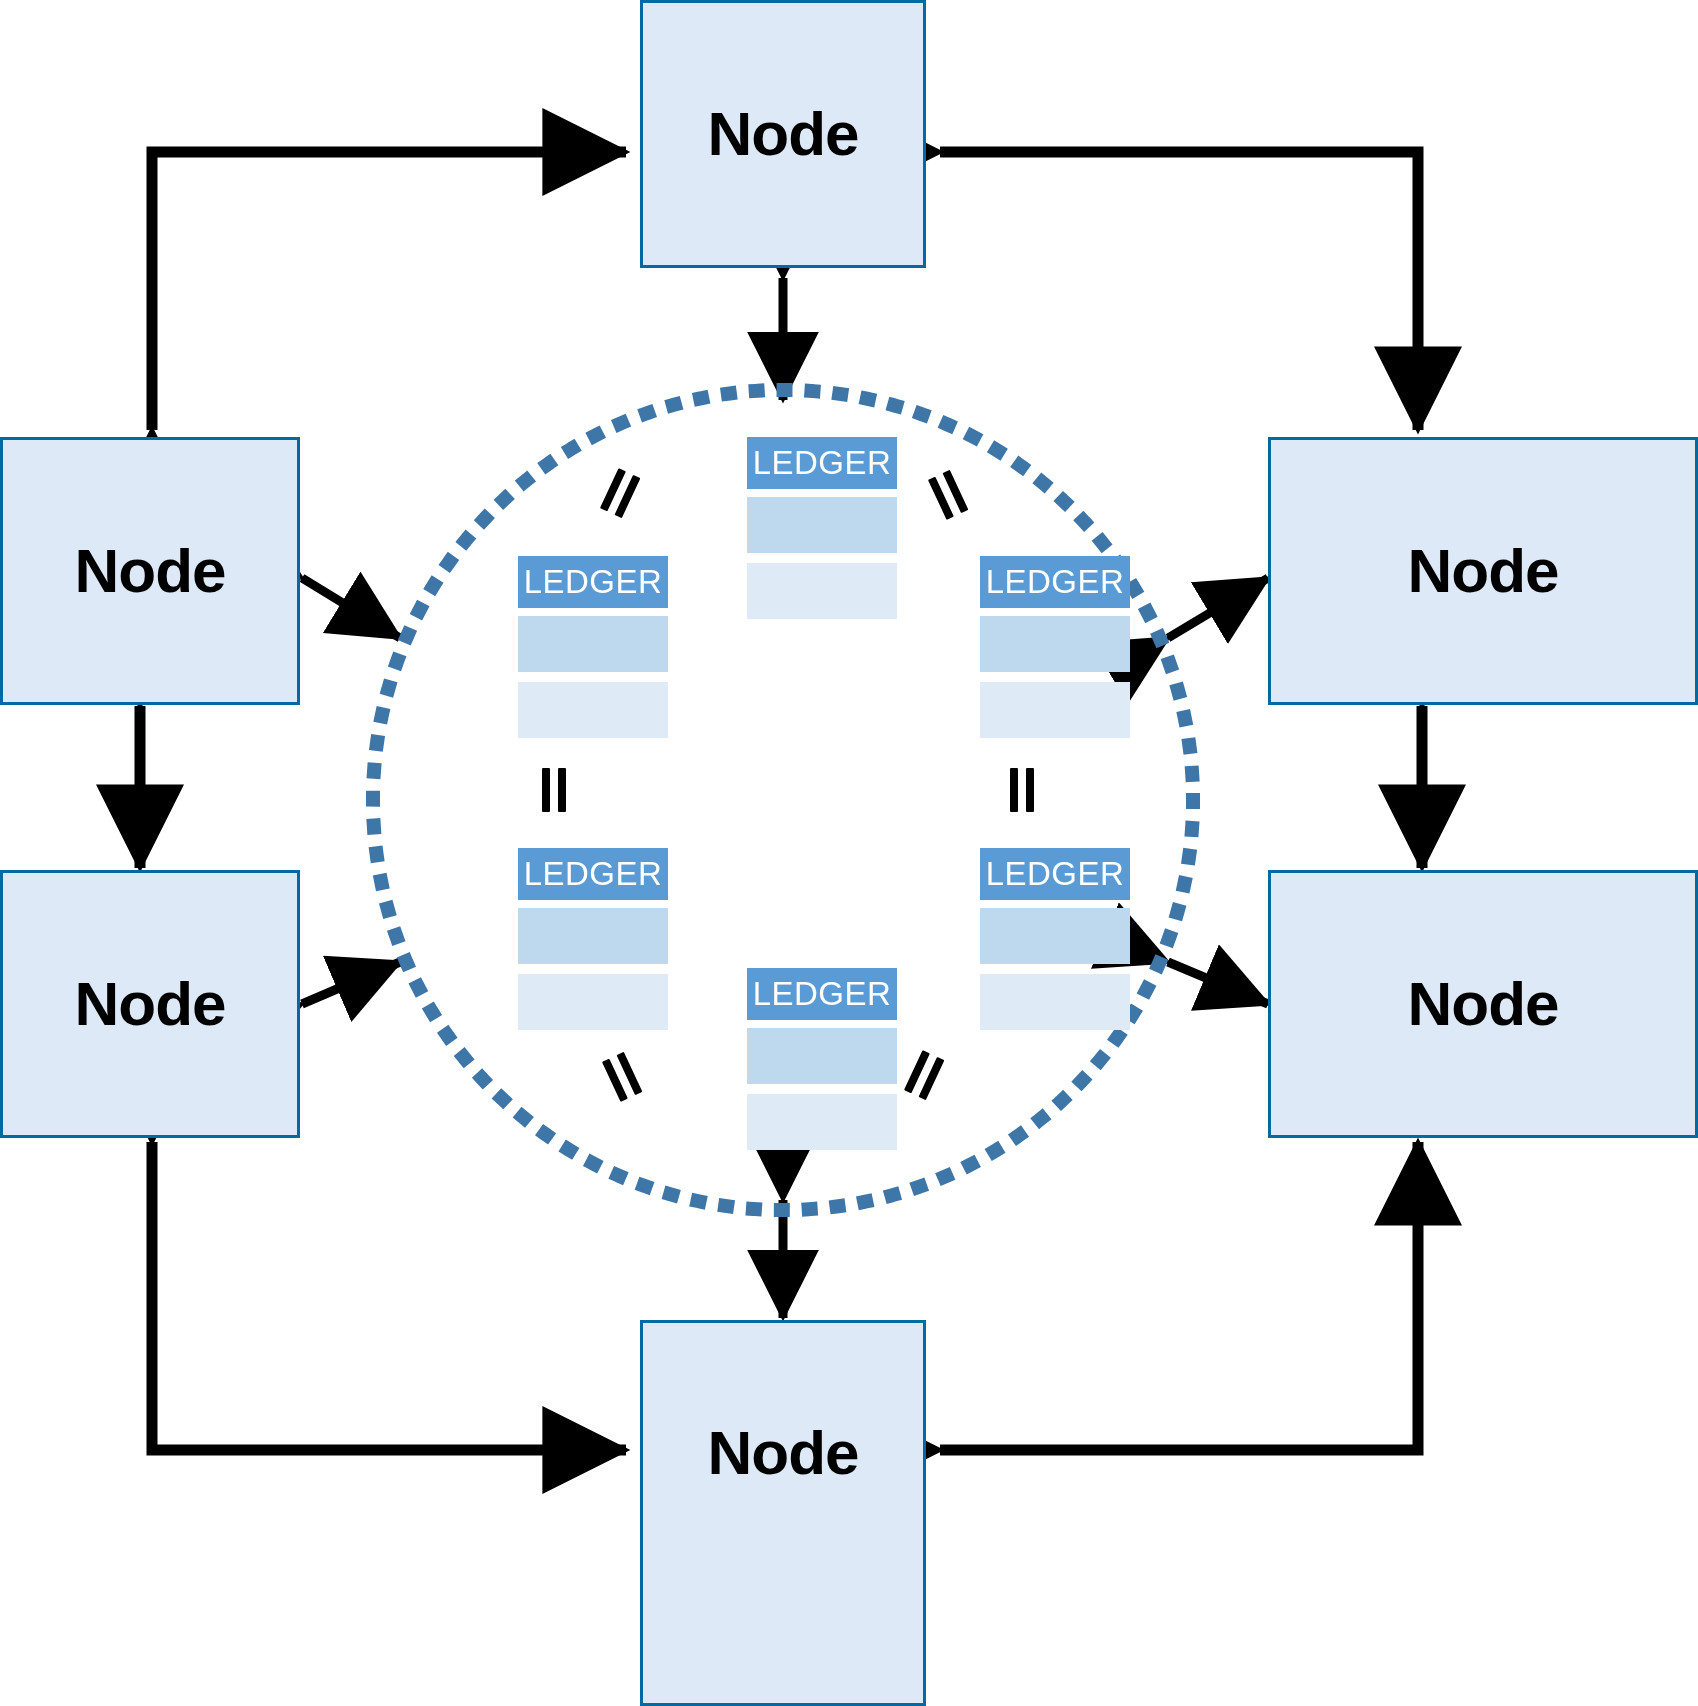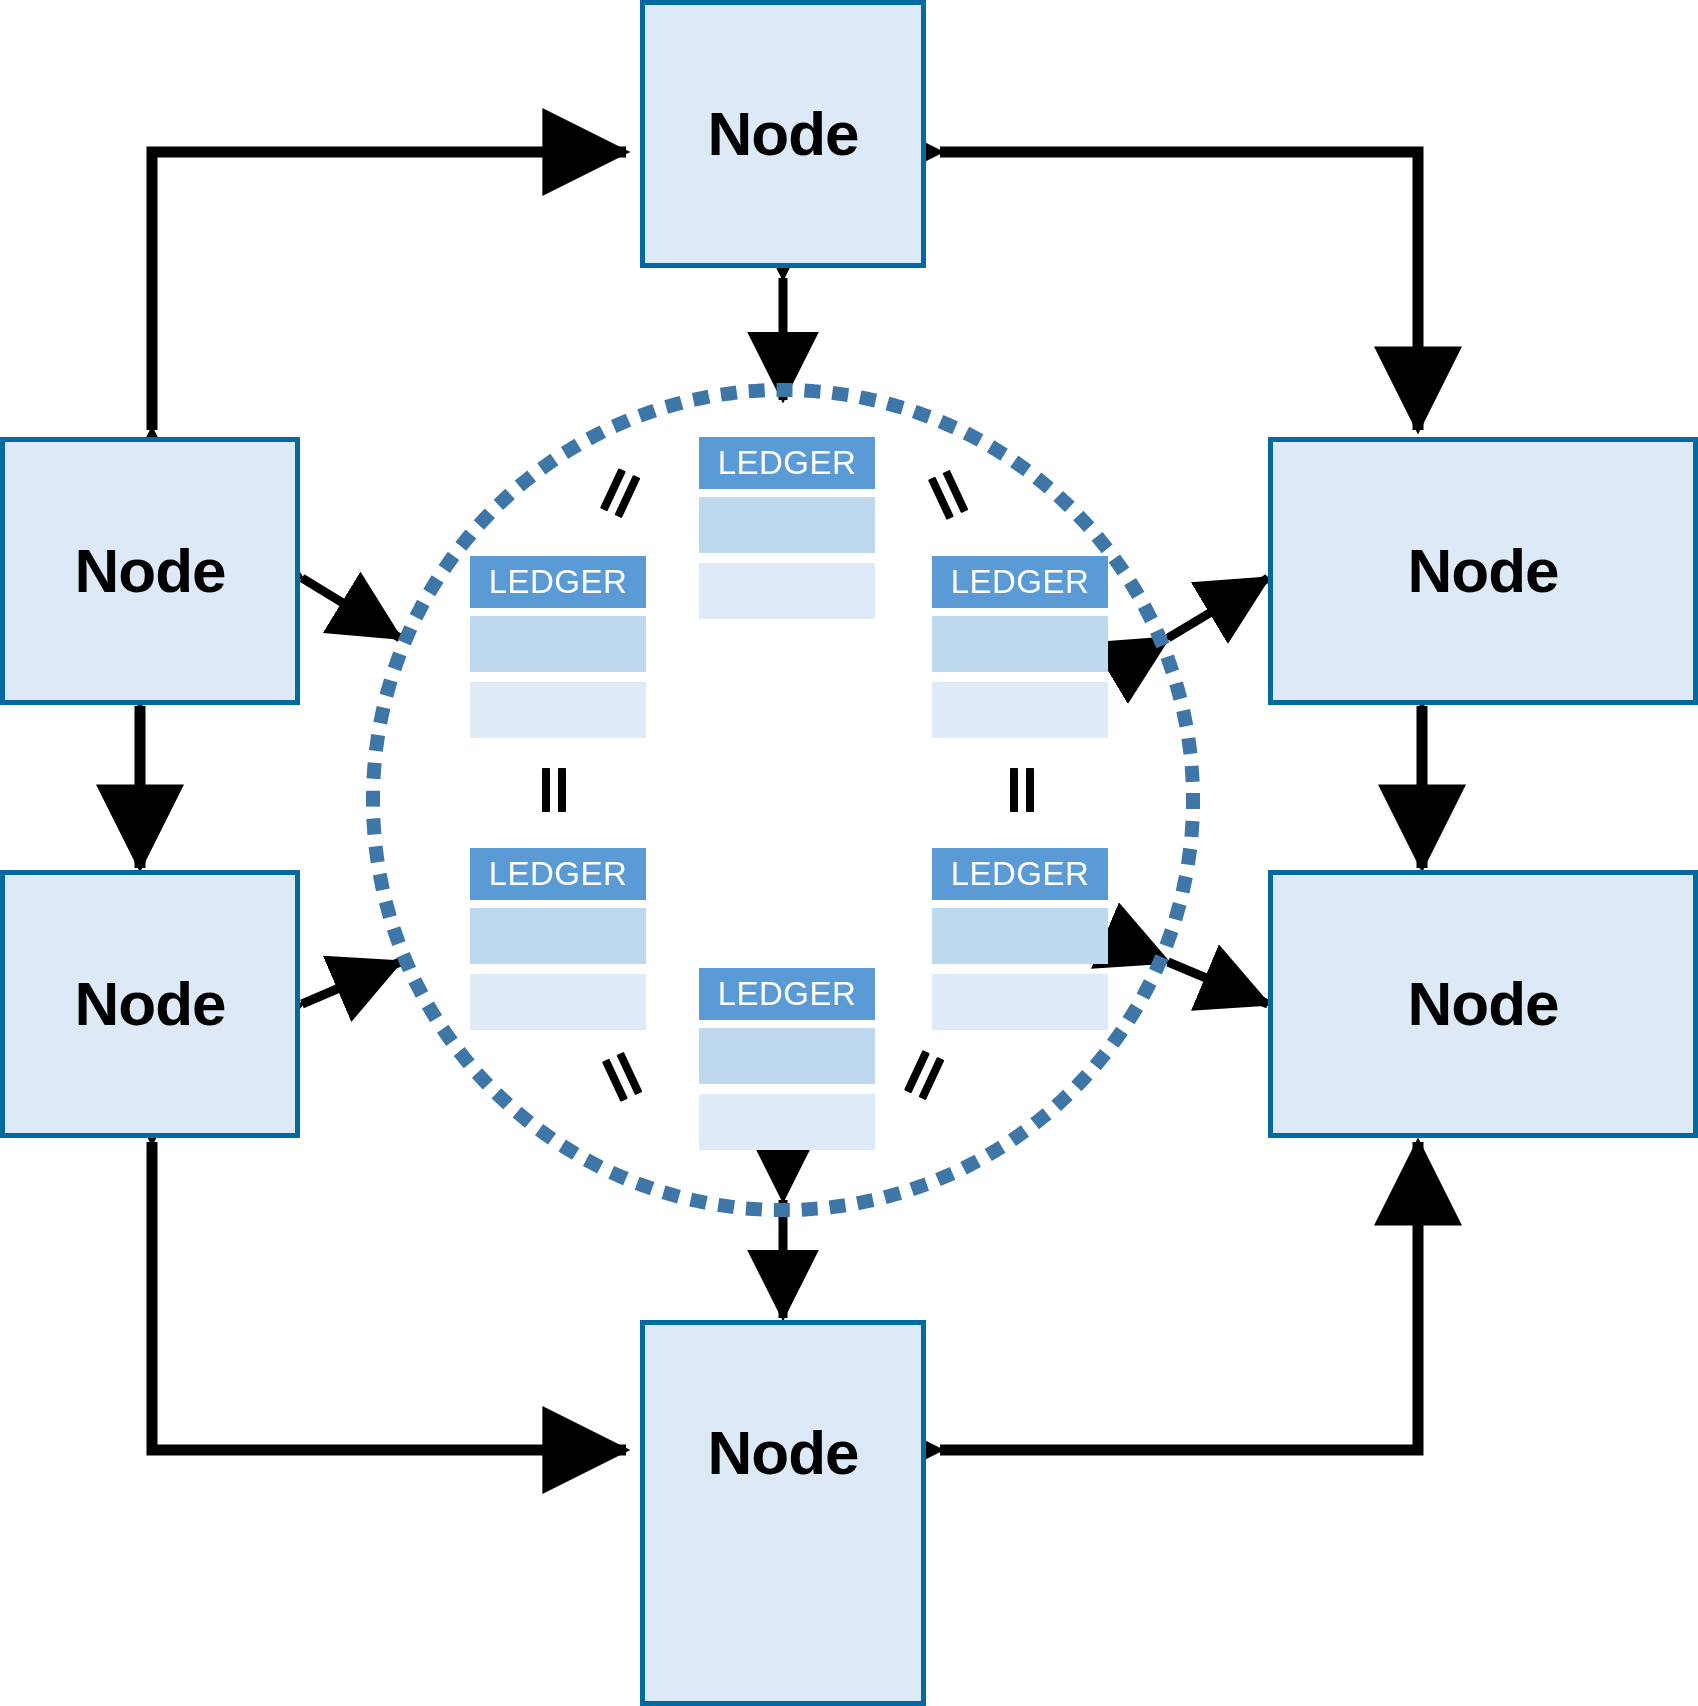--- a/index.html
+++ b/index.html
@@ -13,21 +13,21 @@
     height: 1706px;
     background: #ffffff;
     font-family: "Liberation Sans", sans-serif;
     overflow: hidden;
   }
 
   
   .node-box {
     position: absolute;
     background: #dde9f6;
-    border: 5px solid #0369a1;
+    border: 3px solid #0369a1;
     box-sizing: border-box;
     display: flex;
     align-items: center;
     justify-content: center;
   }
   .node-label {
     font-family: "Liberation Sans", sans-serif;
     font-weight: bold;
     font-size: 62px;
     color: #000000;
@@ -41,21 +41,22 @@
     left: 0;
     top: 0;
     width: 1698px;
     height: 1706px;
     pointer-events: none;
   }
 
   
   .ledger {
     position: absolute;
-    width: 176px;
+    width: 150px;
+    margin-left: 48px;
   }
   .ledger .hdr {
     background: #5b9bd5;
     color: #ffffff;
     font-family: "Liberation Sans", sans-serif;
     font-size: 33px;
     font-weight: 400;
     letter-spacing: 0.5px;
     height: 52px;
     line-height: 52px;

